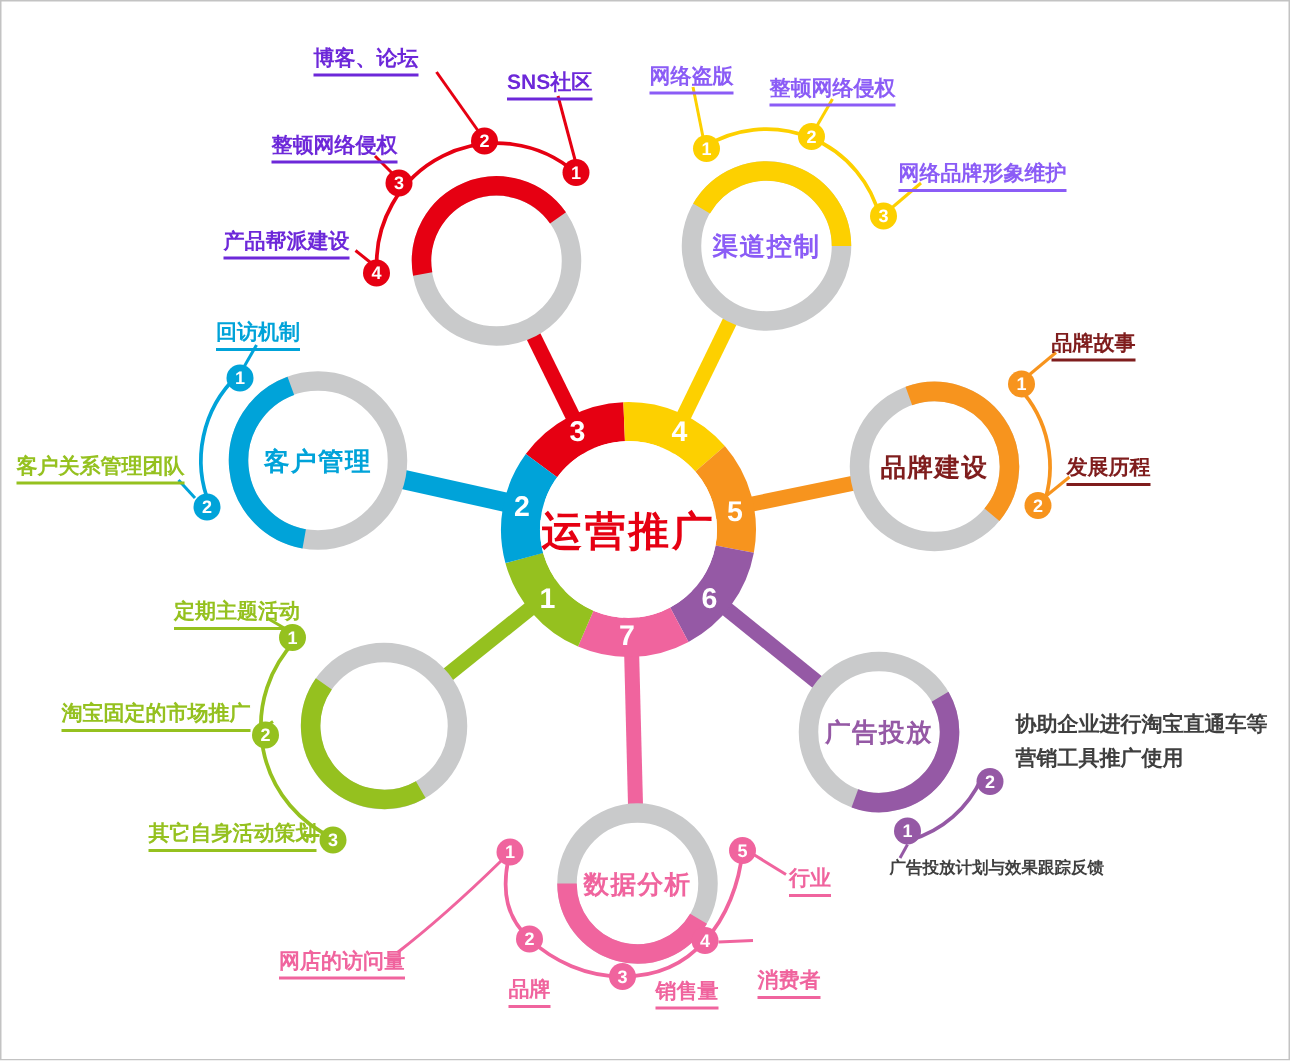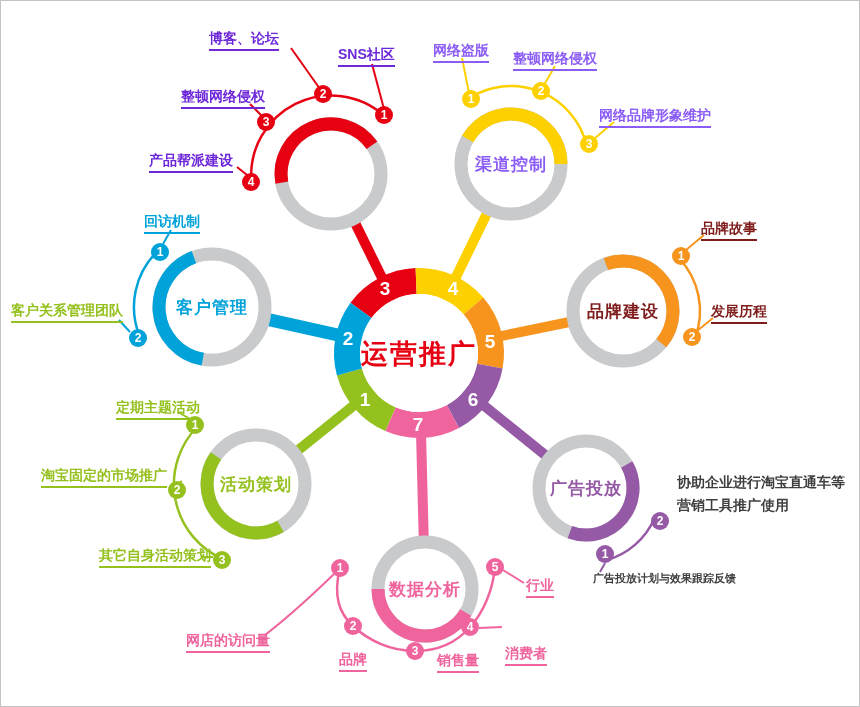--- a/index.html
+++ b/index.html
@@ -123,21 +123,20 @@
   <div class="ringnum" style="left:477px;top:329px">5</div>
   <div class="ringnum" style="left:460px;top:387px">6</div>
   <div class="ringnum" style="left:405px;top:412px">7</div>
   <div class="ringnum" style="left:352px;top:387px">1</div>
   <div class="ringnum" style="left:335px;top:326px">2</div>
 
   <div class="node-label yellow" style="left:450px;top:152px">渠道控制</div>
   <div class="node-label orange" style="left:562px;top:299px">品牌建设</div>
   <div class="node-label pink" style="left:364px;top:577px">数据分析</div>
   <div class="node-label purple" style="left:525px;top:476px">广告投放</div>
-  <div class="node-label green" style="left:195px;top:472px">活动策划</div>
   <div class="node-label blue" style="left:151px;top:295px">客户管理</div>
 
   <div class="badge bg-red" style="left:374px;top:105px">1</div>
   <div class="badge bg-red" style="left:313px;top:84px">2</div>
   <div class="badge bg-red" style="left:256px;top:112px">3</div>
   <div class="badge bg-red" style="left:241px;top:172px">4</div>
 
   <div class="badge bg-yellow" style="left:461px;top:89px">1</div>
   <div class="badge bg-yellow" style="left:531px;top:81px">2</div>
   <div class="badge bg-yellow" style="left:579px;top:134px">3</div>

